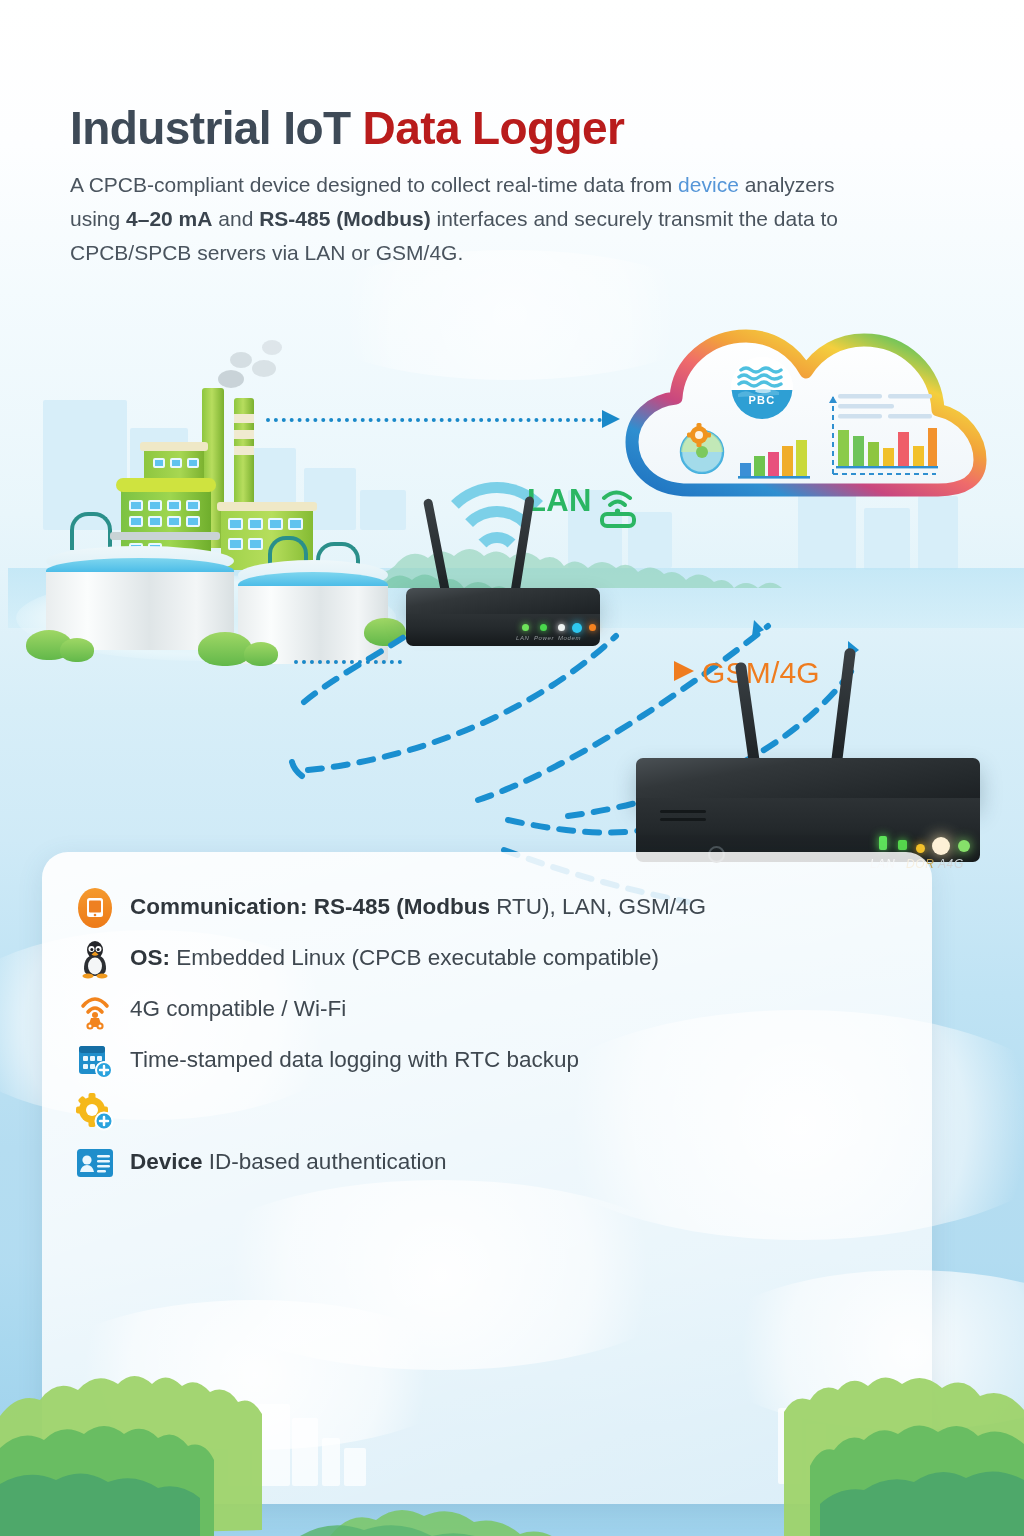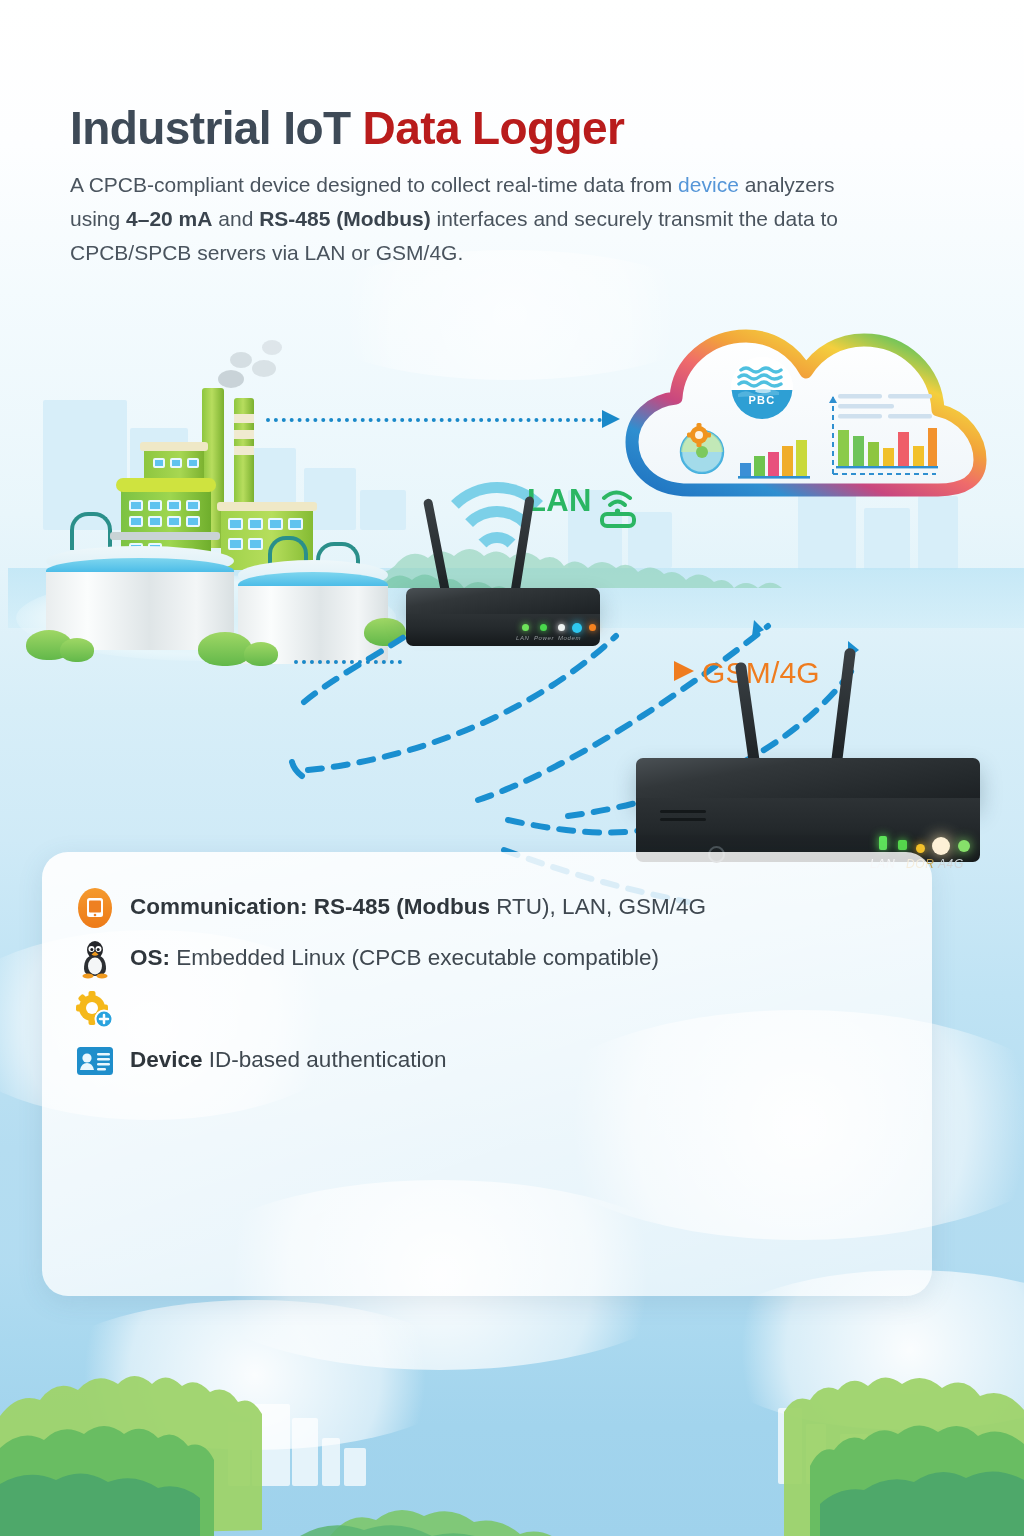--- a/index.html
+++ b/index.html
@@ -151,21 +151,21 @@
   }
   .led { position: absolute; border-radius: 50%; }
   .led-lbl {
     position: absolute; color: #cfd6da; font-size: 11px; letter-spacing: 0.6px;
     font-family: "Liberation Sans", sans-serif;
     font-style: italic;
   }
 
   
   .card {
-    position: absolute; left: 42px; top: 852px; width: 890px; height: 444px;
+    position: absolute; left: 42px; top: 852px; width: 890px; height: 652px;
     background: linear-gradient(160deg, rgba(255,255,255,0.93) 0%, rgba(255,255,255,0.80) 45%, rgba(255,255,255,0.62) 100%);
     border-radius: 26px;
     box-shadow: 0 6px 26px rgba(60,110,140,0.13);
   }
   .feat-list { position: absolute; left: 30px; top: 30px; width: 830px; }
   .feat {
     display: flex; align-items: center;
     height: 51px;
   }
   .feat-icon {
@@ -515,21 +515,57 @@
             <path d="M15 12.5 l-3.5 3 q3.5 2.4 7 0 Z" fill="#f09a1f"></path>
             <ellipse cx="8" cy="37" rx="5.5" ry="2.6" fill="#f09a1f"></ellipse>
             <ellipse cx="22" cy="37" rx="5.5" ry="2.6" fill="#f09a1f"></ellipse>
           </svg>
         </div>
         <div class="feat-text"><b>OS:</b><span> Embedded Linux (CPCB  executable compatible)</span></div>
       </div>
 
 
 
-
+      <div class="feat">
+        <div class="feat-icon">
+          <svg width="34" height="40" viewBox="0 0 34 40">
+            <g stroke="#f2841d" stroke-width="3.6" fill="none" stroke-linecap="round">
+              <path d="M5 16 q12-14 24 0"></path>
+              <path d="M10 22 q7-8 14 0"></path>
+            </g>
+            <circle cx="17" cy="25" r="3" fill="#f2841d"></circle>
+            <path d="M13 28 l-3 9 h14 l-3-9 Z" fill="#f2841d"></path>
+            <circle cx="12" cy="36" r="3.6" fill="#f2841d"></circle>
+            <circle cx="22" cy="36" r="3.6" fill="#f2841d"></circle>
+            <circle cx="12" cy="36" r="1.5" fill="#ffffff"></circle>
+            <circle cx="22" cy="36" r="1.5" fill="#ffffff"></circle>
+          </svg>
+        </div>
+        <div class="feat-text"><span>4G compatible / Wi-Fi</span></div>
+      </div>
+
+      <div class="feat">
+        <div class="feat-icon">
+          <svg width="36" height="38" viewBox="0 0 36 38">
+            <rect x="2" y="4" width="26" height="28" rx="3" fill="#1f8ecb"></rect>
+            <rect x="2" y="4" width="26" height="7" rx="3" fill="#156ea4"></rect>
+            <g fill="#eaf7fe">
+              <rect x="6" y="14" width="5" height="5" rx="1"></rect>
+              <rect x="13" y="14" width="5" height="5" rx="1"></rect>
+              <rect x="20" y="14" width="5" height="5" rx="1"></rect>
+              <rect x="6" y="22" width="5" height="5" rx="1"></rect>
+              <rect x="13" y="22" width="5" height="5" rx="1"></rect>
+              <rect x="20" y="22" width="5" height="5" rx="1"></rect>
+            </g>
+            <circle cx="27" cy="28" r="8" fill="#2aa3de" stroke="#ffffff" stroke-width="2"></circle>
+            <path d="M27 24 L27 32 M23 28 L31 28" stroke="#ffffff" stroke-width="2.4" stroke-linecap="round"></path>
+          </svg>
+        </div>
+        <div class="feat-text"><span>Time-stamped data logging with RTC backup</span></div>
+      </div>
 
       <div class="feat">
         <div class="feat-icon">
           <svg width="38" height="38" viewBox="0 0 38 38">
             <g fill="#f5b81a">
               <circle cx="16" cy="17" r="13"></circle>
               <rect x="12.5" y="0" width="7" height="7" rx="2"></rect>
               <rect x="12.5" y="27" width="7" height="7" rx="2"></rect>
               <rect x="0" y="13.5" width="7" height="7" rx="2"></rect>
               <rect x="25" y="13.5" width="7" height="7" rx="2"></rect>

